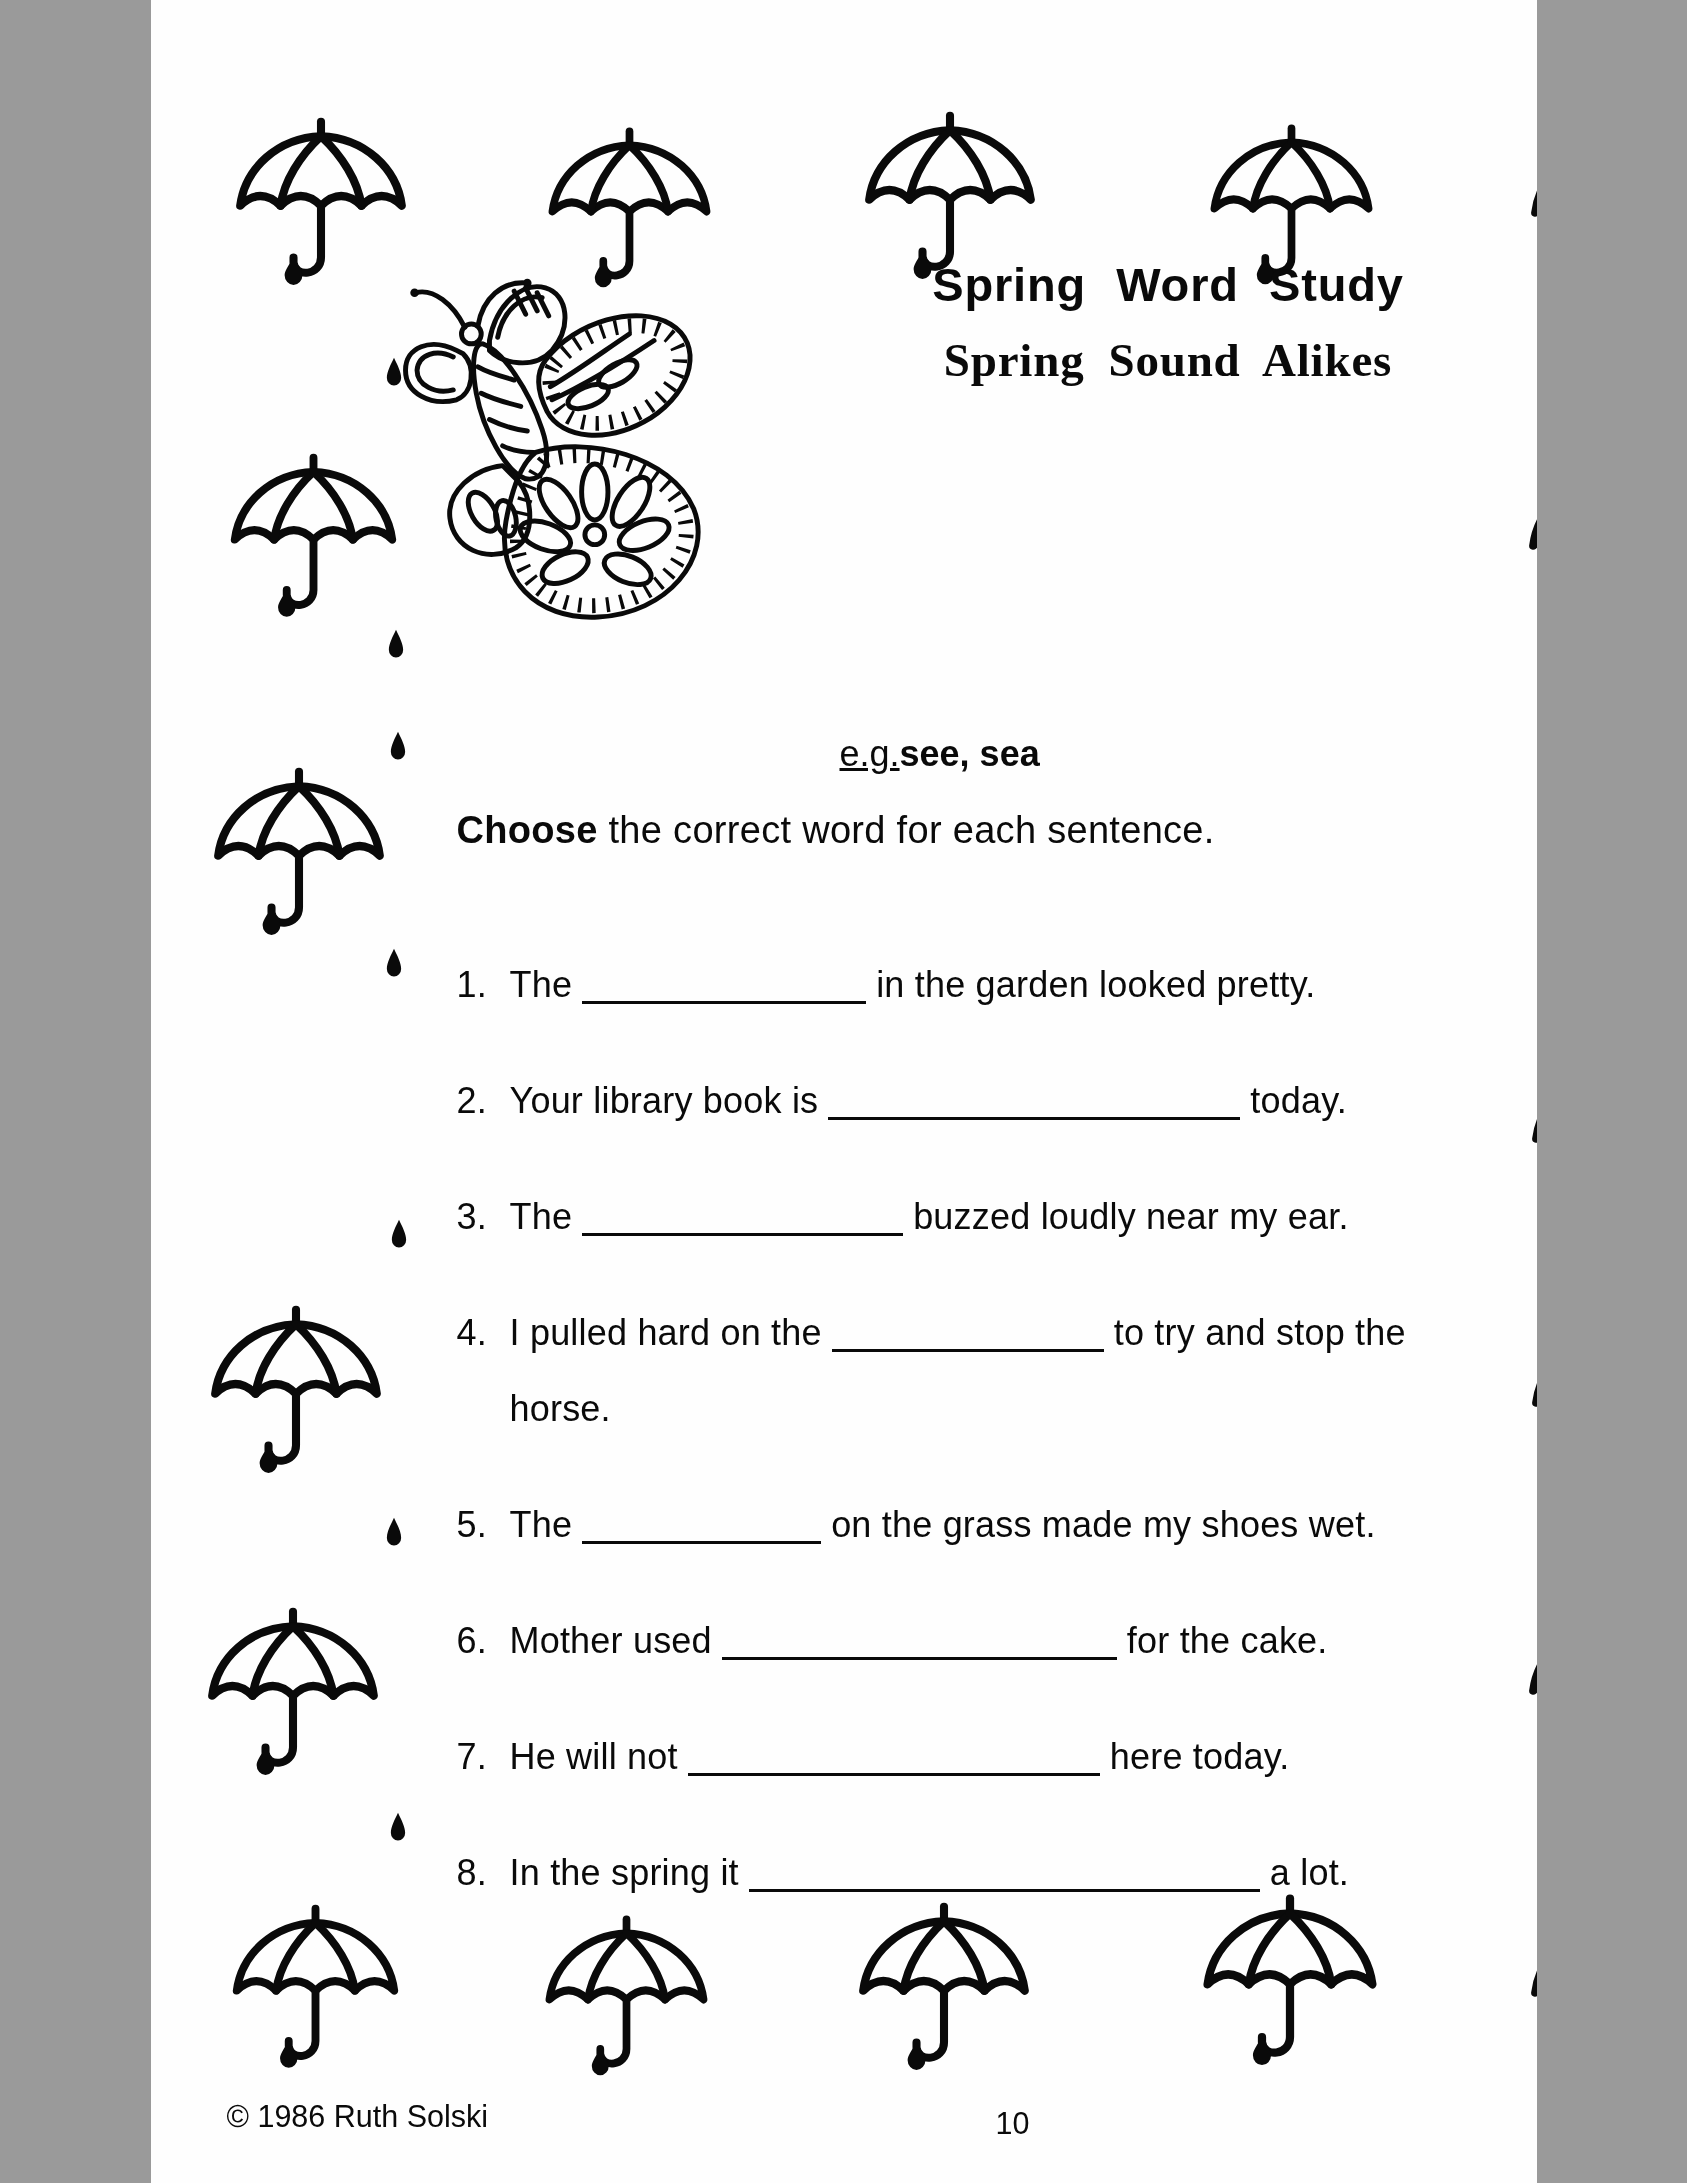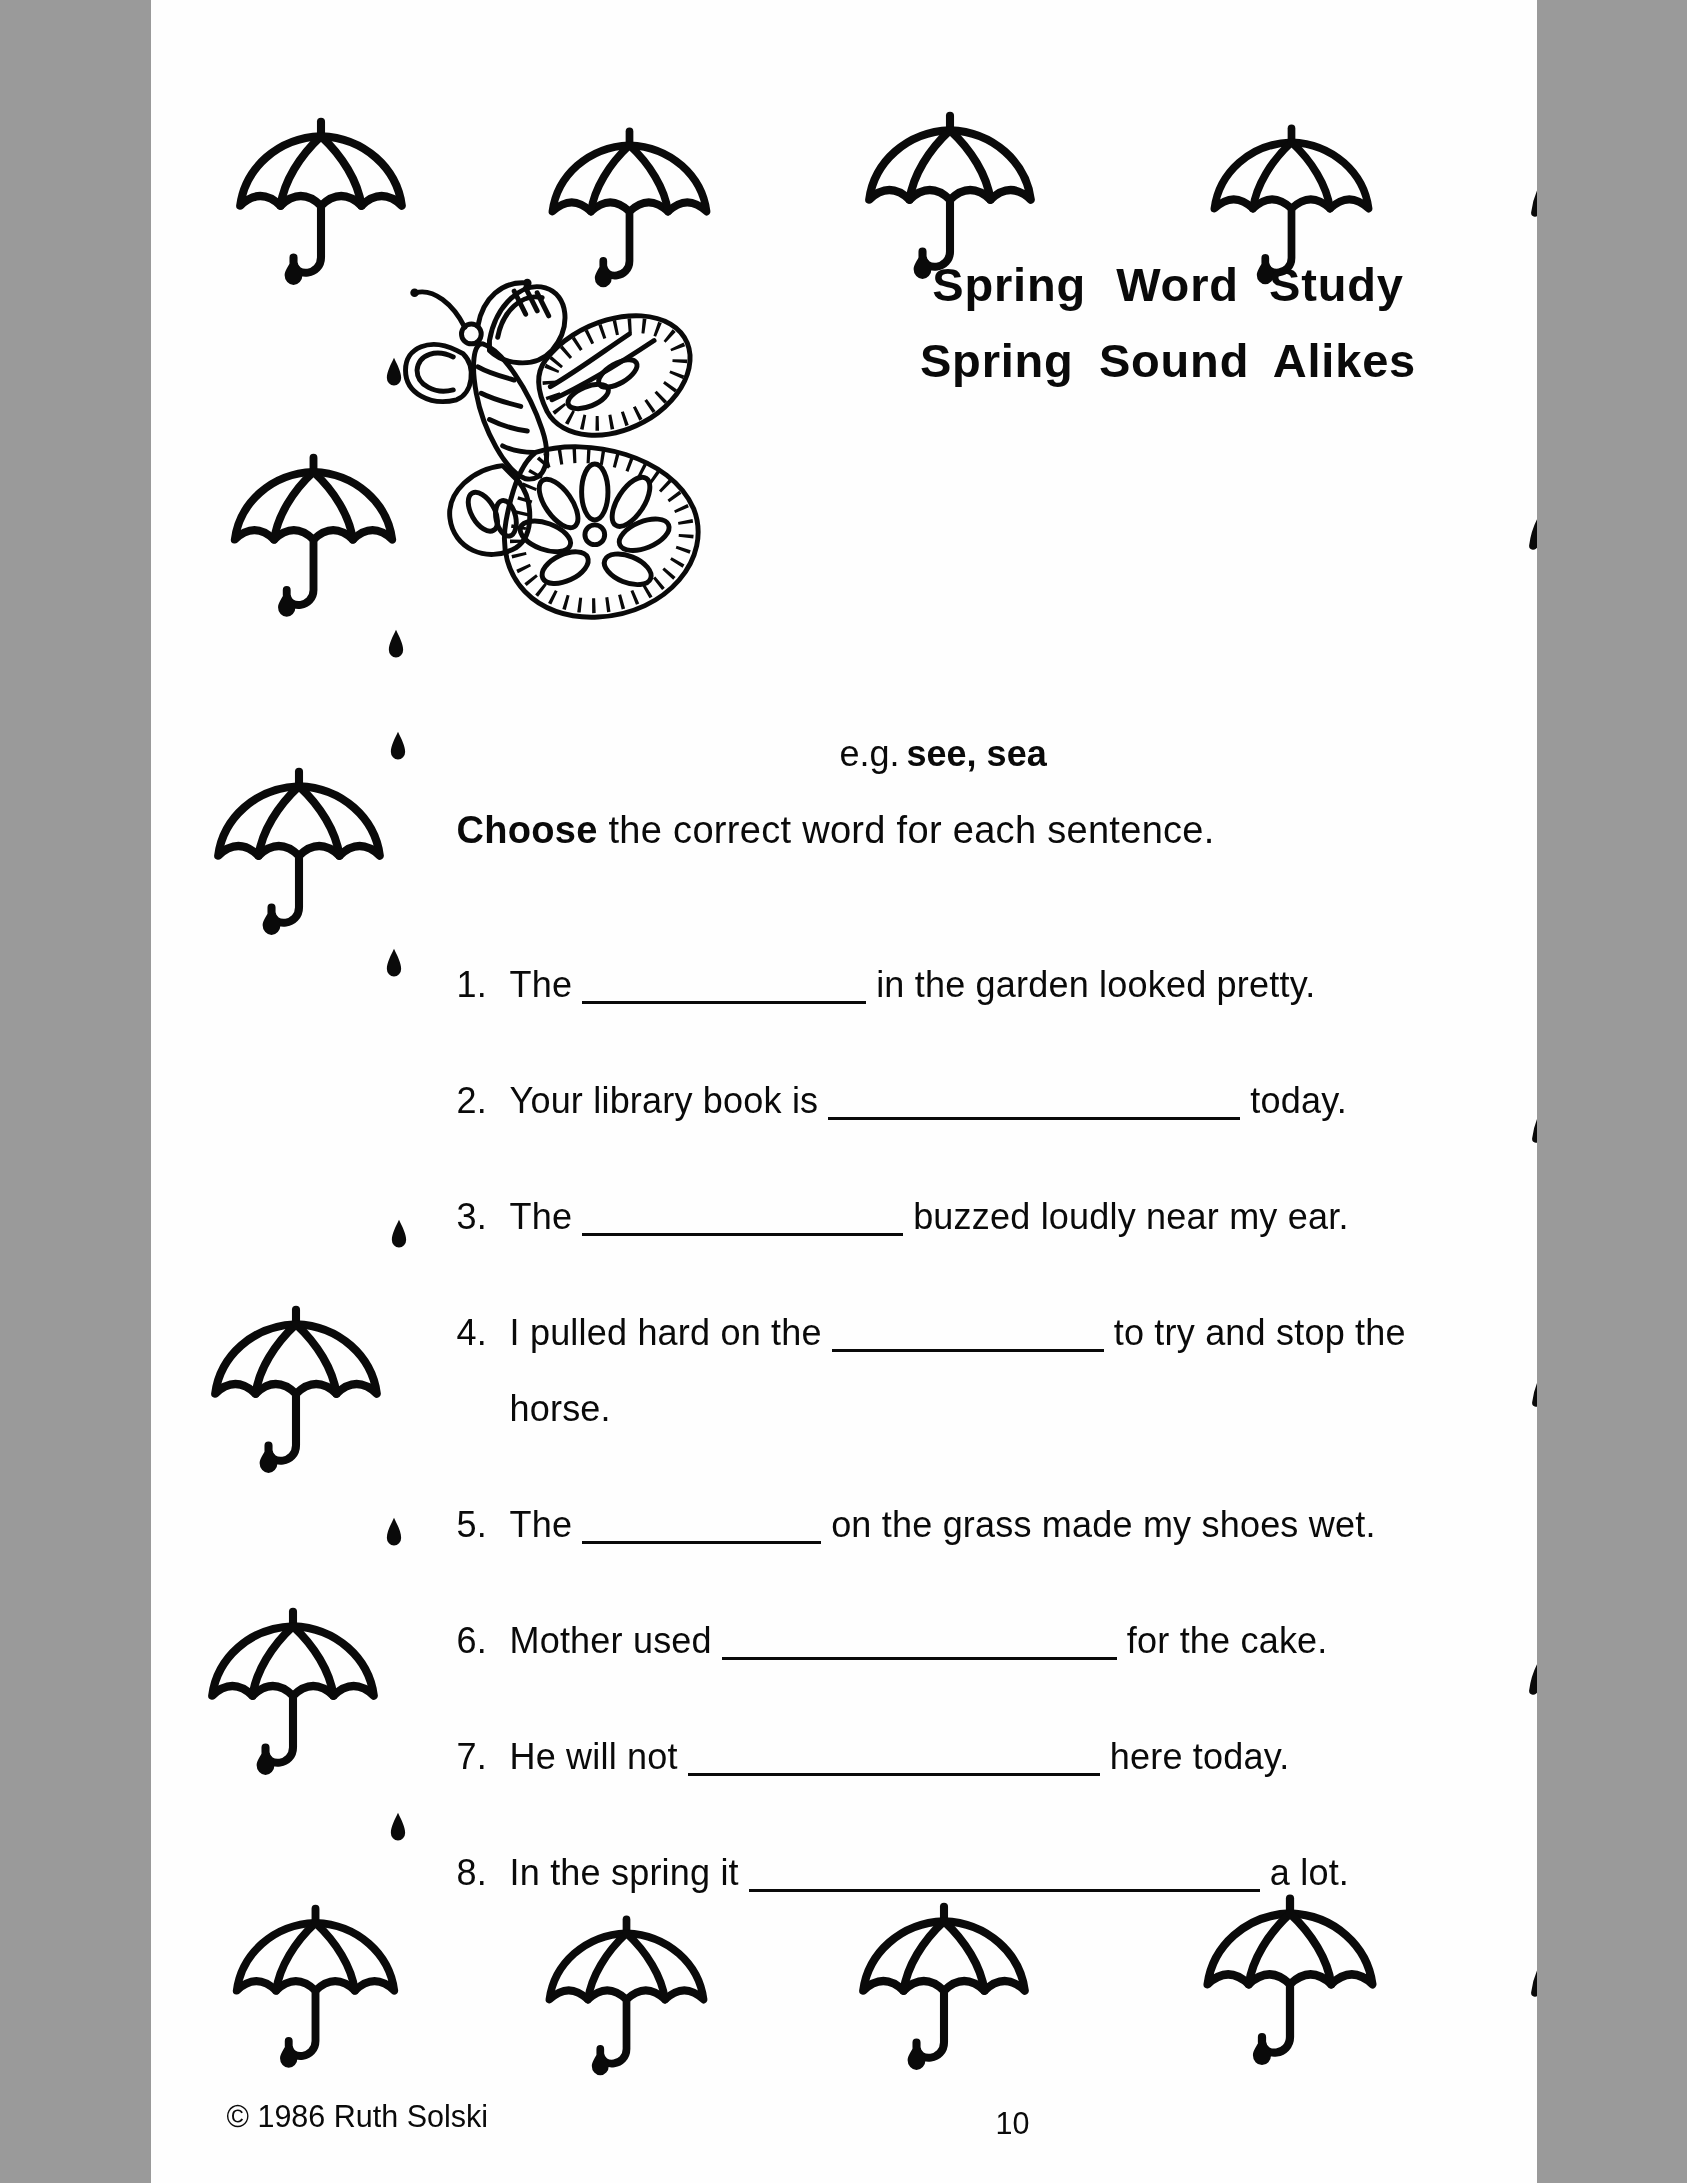--- a/index.html
+++ b/index.html
@@ -7,26 +7,26 @@
     position:relative;width:1386px;height:2183px;margin:0 auto;
     background:#fefefe;overflow:hidden;
     font-family:"Liberation Sans",sans-serif;color:#0a0a0a;
   }
   svg.deco{position:absolute;display:block;}
   
   .title-block{position:absolute;left:626px;top:257px;width:783px;text-align:center;}
   .title-line{font-weight:bold;margin:0 0 21.4px;word-spacing:16.5px;letter-spacing:0.8px;}
   .t1,.t3{font-size:47px;}
   .t2{font-size:45px;}
-  .t3{margin-bottom:0;word-spacing:11.5px;}
+  .t3{margin-bottom:0;word-spacing:11.5px;font-family:Liberation Serif, serif;}
   
   .intro{position:absolute;left:715px;top:529px;width:676px;font-size:36px;line-height:38px;}
   
   .example{position:absolute;left:689px;top:733px;font-size:36px;}
-  .example .pre{margin-right:7px;}
+  .example .pre{margin-right:0;text-decoration:underline;}
   .bold{font-weight:bold;}
   
   .instruction{position:absolute;left:306px;top:809px;font-size:38px;letter-spacing:0.3px;}
   
   .wordbank{position:absolute;left:306px;top:886px;width:1030px;text-align:center;
     font-weight:bold;font-size:37px;letter-spacing:0.3px;}
   
   .questions{position:absolute;left:306px;top:947px;width:1030px;font-size:36px;letter-spacing:0.2px;}
   .q{position:relative;padding-left:53px;line-height:76px;margin-bottom:40px;}
   .qnum{position:absolute;left:0;top:0;}

